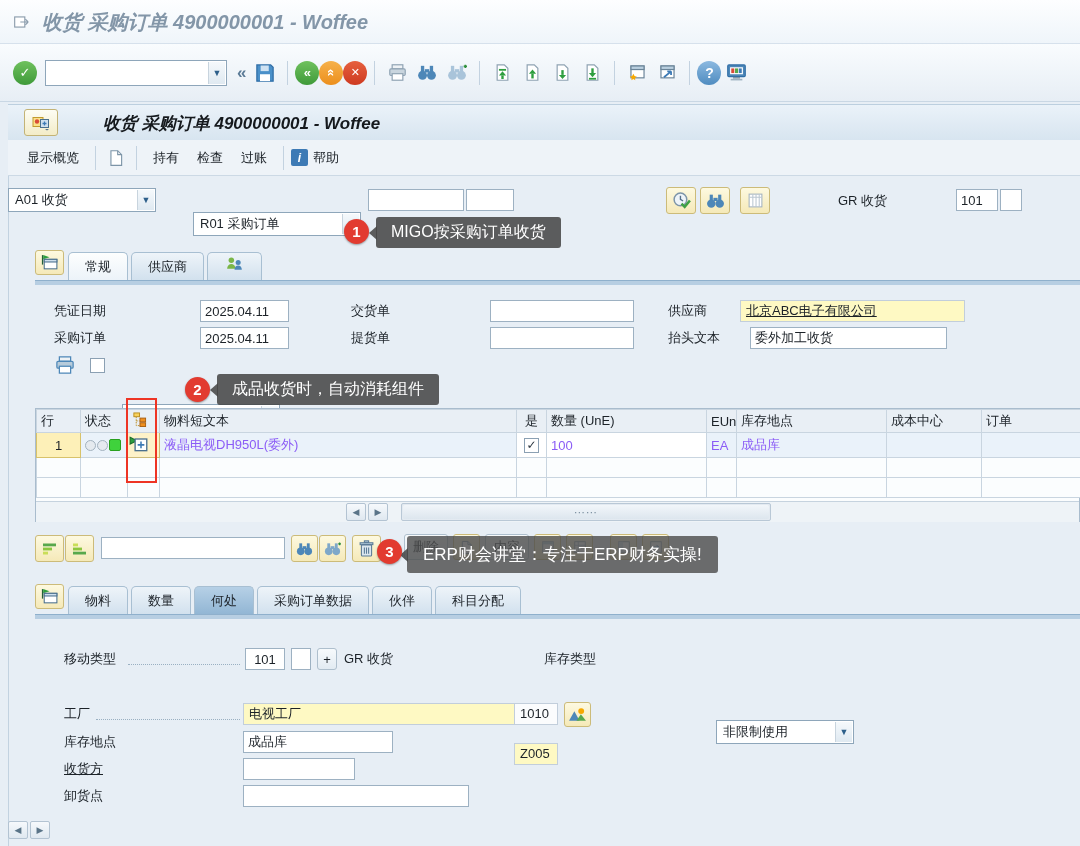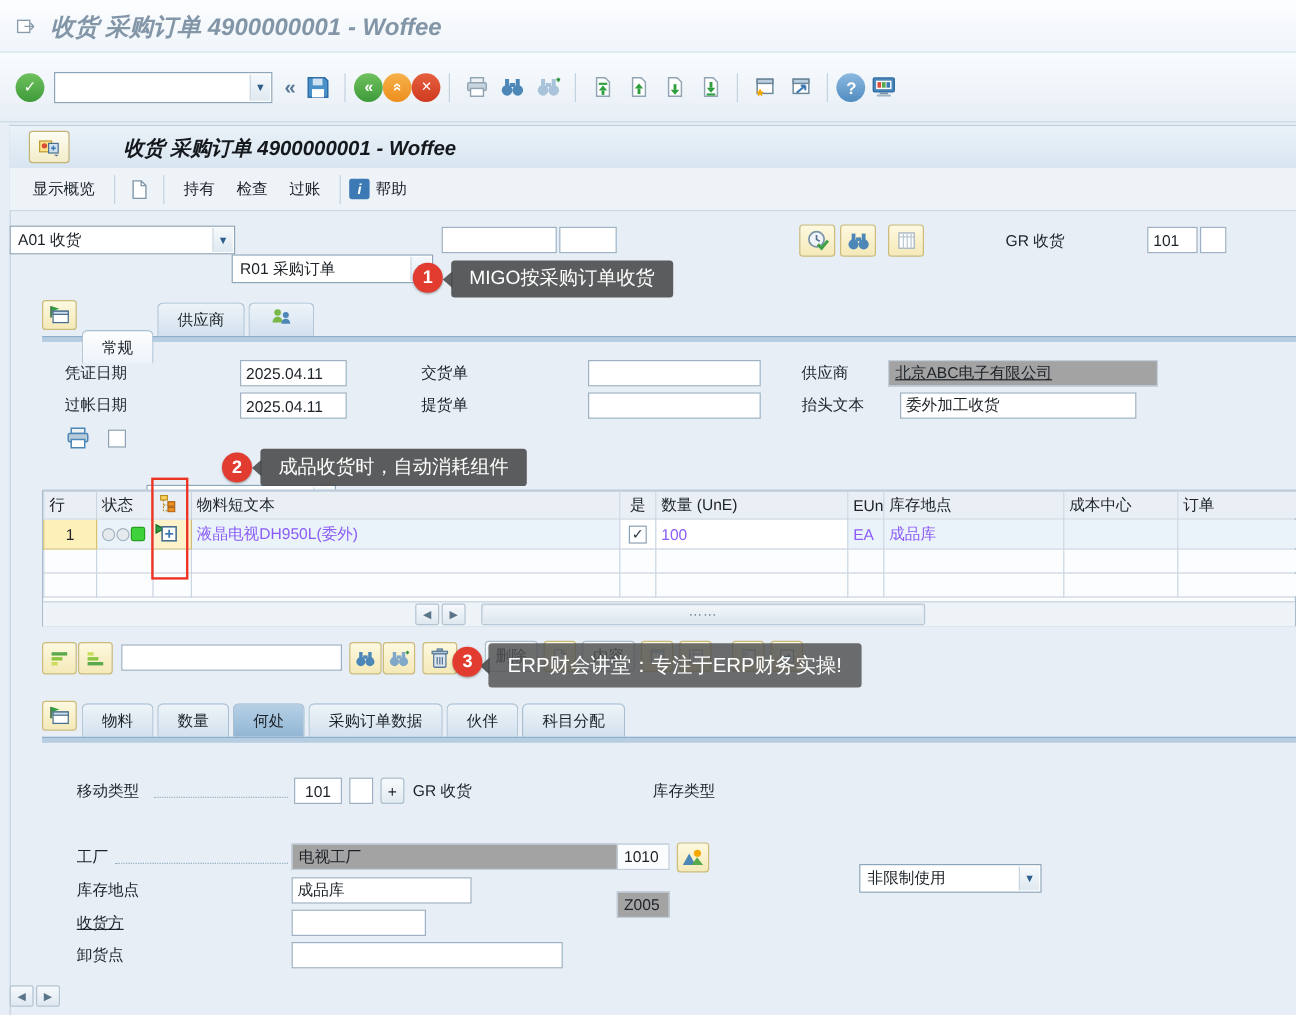--- a/index.html
+++ b/index.html
@@ -34,33 +34,33 @@
     border:1px solid #c3b376; border-radius:3px; display:flex; align-items:center; justify-content:center; }
   .app-toolbar { left:8px; top:140px; width:1072px; height:36px; background:#eef3f8; border-bottom:1px solid #ccd9e5;
     display:flex; align-items:center; padding-left:10px; }
   .appbtn { padding:4px 9px; color:#1c2228; white-space:nowrap; }
   .infoicon { display:inline-flex; width:17px; height:17px; background:#3d7ab5; color:#fff; font-weight:bold; font-style:italic;
     align-items:center; justify-content:center; border-radius:2px; margin-right:5px; font-size:12px; }
 
   
   .lbl { line-height:22px; white-space:nowrap; }
   .inp { background:#fff; border:1px solid #9db1c2; height:22px; padding:0 4px; font:13px "Liberation Sans","DejaVu Sans",sans-serif; color:#1c2228; }
-  .disp { background:#a3a3a3; border:1px solid #c2cedb; height:22px; line-height:20px; padding:0 5px; white-space:nowrap; overflow:hidden; }
+  .disp { background:#fef9c3; border:1px solid #c2cedb; height:22px; line-height:20px; padding:0 5px; white-space:nowrap; overflow:hidden; }
   .ddl { position:relative; background:#fff; border:1px solid #8ea6ba; height:24px; line-height:22px; padding:0 20px 0 6px; white-space:nowrap; }
   .ybtn { background:linear-gradient(#fdf9e0,#f5e9b8); border:1px solid #ccbb79; border-radius:3px;
     display:flex; align-items:center; justify-content:center; }
   .graybtn { background:linear-gradient(#f7fafc,#e2ebf2); border:1px solid #aebfcd; border-radius:3px;
     display:flex; align-items:center; justify-content:center; white-space:nowrap; padding:0 8px; height:26px; }
   .cb { width:15px; height:15px; background:#fff; border:1px solid #8ba0b3; display:flex; align-items:center; justify-content:center;
     font-size:12px; color:#2b3640; line-height:1; }
 
   
   .tab { height:28px; line-height:27px; padding:0 16px; background:linear-gradient(#eef4f9,#d2e1ee);
     border:1px solid #a8bfd2; border-bottom:none; border-radius:5px 5px 0 0; margin-right:3px; white-space:nowrap; }
-  .tab.active-light { background:linear-gradient(#fdfefe,#ecf3f9); position:relative; z-index:2;margin-top:23px; }
+  .tab.active-light { background:linear-gradient(#fdfefe,#ecf3f9); position:relative; z-index:2; }
   .tab.active-dark { background:linear-gradient(#b6d0e6,#92b6d4); position:relative; z-index:2; }
   .tabband { height:5px; background:#b7cee2; border-top:1px solid #8fb0cc; }
 
   
   .ann-badge { width:25px; height:25px; border-radius:50%; background:#e23b30; color:#fff; font-weight:bold; font-size:15px;
     display:flex; align-items:center; justify-content:center; z-index:11; box-shadow:0 1px 2px rgba(0,0,0,.35); }
   .ann-tip { background:rgba(70,70,70,0.87); color:#fff; font-size:16px; padding:5px 15px; border-radius:3px;
     white-space:nowrap; z-index:10; }
   .ann-tip::before { content:""; position:absolute; left:-7px; top:50%; margin-top:-7px;
     border:7px solid transparent; border-right:8px solid rgba(70,70,70,0.87); border-left:none; }
@@ -231,21 +231,21 @@
     </span>
     <span class="tsep"></span>
     <span class="appbtn">持有</span>
     <span class="appbtn">检查</span>
     <span class="appbtn">过账</span>
     <span class="tsep"></span>
     <span class="infoicon">i</span>
     <span class="appbtn" style="padding-left:0;">帮助</span>
   </div>
 
-  <div class="abs ddl" style="left:8px;top:188px;width:188px;">
+  <div class="abs ddl" style="left:8px;top:188px;width:148px;">
     <span>A01 收货</span>
     <span class="ddl-arr">▼</span>
   </div>
   <div class="abs ddl" style="left:193px;top:188px;width:168px;">
     <span>R01 采购订单</span>
     <span class="ddl-arr">▼</span>
   </div>
   <input class="abs inp" style="left: 368px; top: 189px; width: 96px;" value="">
   <input class="abs inp" style="left: 466px; top: 189px; width: 48px;" value="">
   <span class="abs ybtn" style="left:666px;top:187px;width:30px;height:27px;">
@@ -299,21 +299,21 @@
   </div>
   <div class="abs tabband" style="left:35px;top:280px;width:1045px;"></div>
 
   <span class="abs lbl" style="left:54px;top:300px;">凭证日期</span>
   <input class="abs inp" style="left: 200px; top: 300px; width: 89px;" value="2025.04.11">
   <span class="abs lbl" style="left:351px;top:300px;">交货单</span>
   <input class="abs inp" style="left: 490px; top: 300px; width: 144px;" value="">
   <span class="abs lbl" style="left:668px;top:300px;">供应商</span>
   <div class="abs disp" style="left:740px;top:300px;width:225px;"><span style="text-decoration:underline;">北京ABC电子有限公司</span></div>
 
-  <span class="abs lbl" style="left:54px;top:327px;">过帐日期</span>
+  <span class="abs lbl" style="left:54px;top:327px;">采购订单</span>
   <input class="abs inp" style="left: 200px; top: 327px; width: 89px;" value="2025.04.11">
   <span class="abs lbl" style="left:351px;top:327px;">提货单</span>
   <input class="abs inp" style="left: 490px; top: 327px; width: 144px;" value="">
   <span class="abs lbl" style="left:668px;top:327px;">抬头文本</span>
   <input class="abs inp" style="left: 740px; top: 327px; width: 197px; margin-left: 10px;" value="委外加工收货">
 
   <span class="abs" style="left:54px;top:355px;">
     <svg width="22" height="20" viewBox="0 0 16 16">
         <rect x="3.5" y="1.5" width="9" height="3.5" fill="#eef2f5" stroke="#4d87b8"></rect>
         <rect x="1.5" y="5" width="13" height="5.5" rx="1" fill="#b7cbda" stroke="#4d87b8"></rect>
@@ -524,21 +524,21 @@
   </div>
   <div class="abs tabband" style="left:35px;top:614px;width:1045px;"></div>
 
   <span class="abs lbl" style="left:64px;top:648px;">移动类型</span>
   <span class="abs" style="left:128px;top:664px;width:112px;border-bottom:1px dotted #9ab0c2;"></span>
   <input class="abs inp" style="left: 245px; top: 648px; width: 40px; text-align: center;" value="101">
   <input class="abs inp" style="left: 291px; top: 648px; width: 20px;">
   <span class="abs graybtn" style="left:317px;top:648px;width:20px;height:22px;padding:0;">+</span>
   <span class="abs lbl" style="left:344px;top:648px;">GR 收货</span>
   <span class="abs lbl" style="left:544px;top:648px;">库存类型</span>
-  <div class="abs ddl" style="left:716px;top:648px;width:152px;">
+  <div class="abs ddl" style="left:716px;top:648px;width:138px;">
     <span>非限制使用</span>
     <span class="ddl-arr">▼</span>
   </div>
 
   <span class="abs lbl" style="left:64px;top:703px;">工厂</span>
   <span class="abs" style="left:96px;top:719px;width:144px;border-bottom:1px dotted #9ab0c2;"></span>
   <div class="abs disp" style="left:243px;top:703px;width:314px;">电视工厂</div>
   <div class="abs disp" style="left:514px;top:703px;width:44px;background:#fbfcfd;">1010</div>
   <span class="abs ybtn" style="left:564px;top:702px;width:27px;height:25px;">
     <svg width="19" height="15" viewBox="0 0 18 14">

